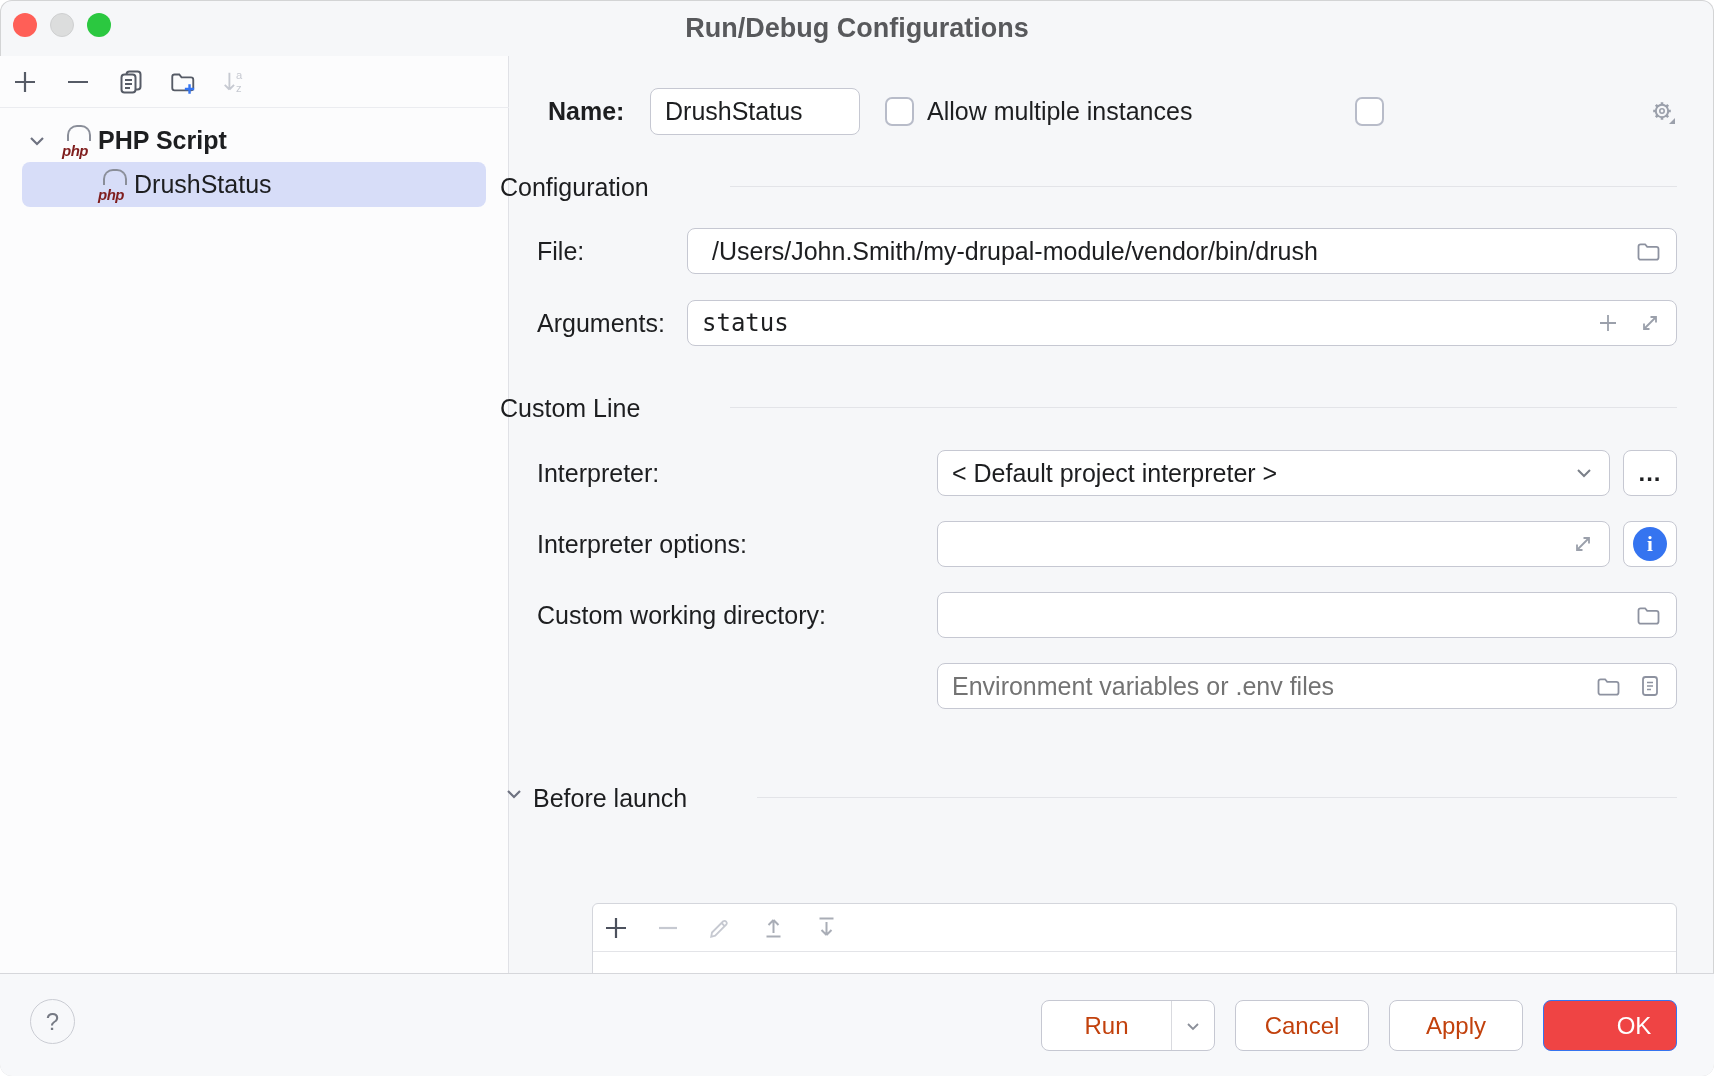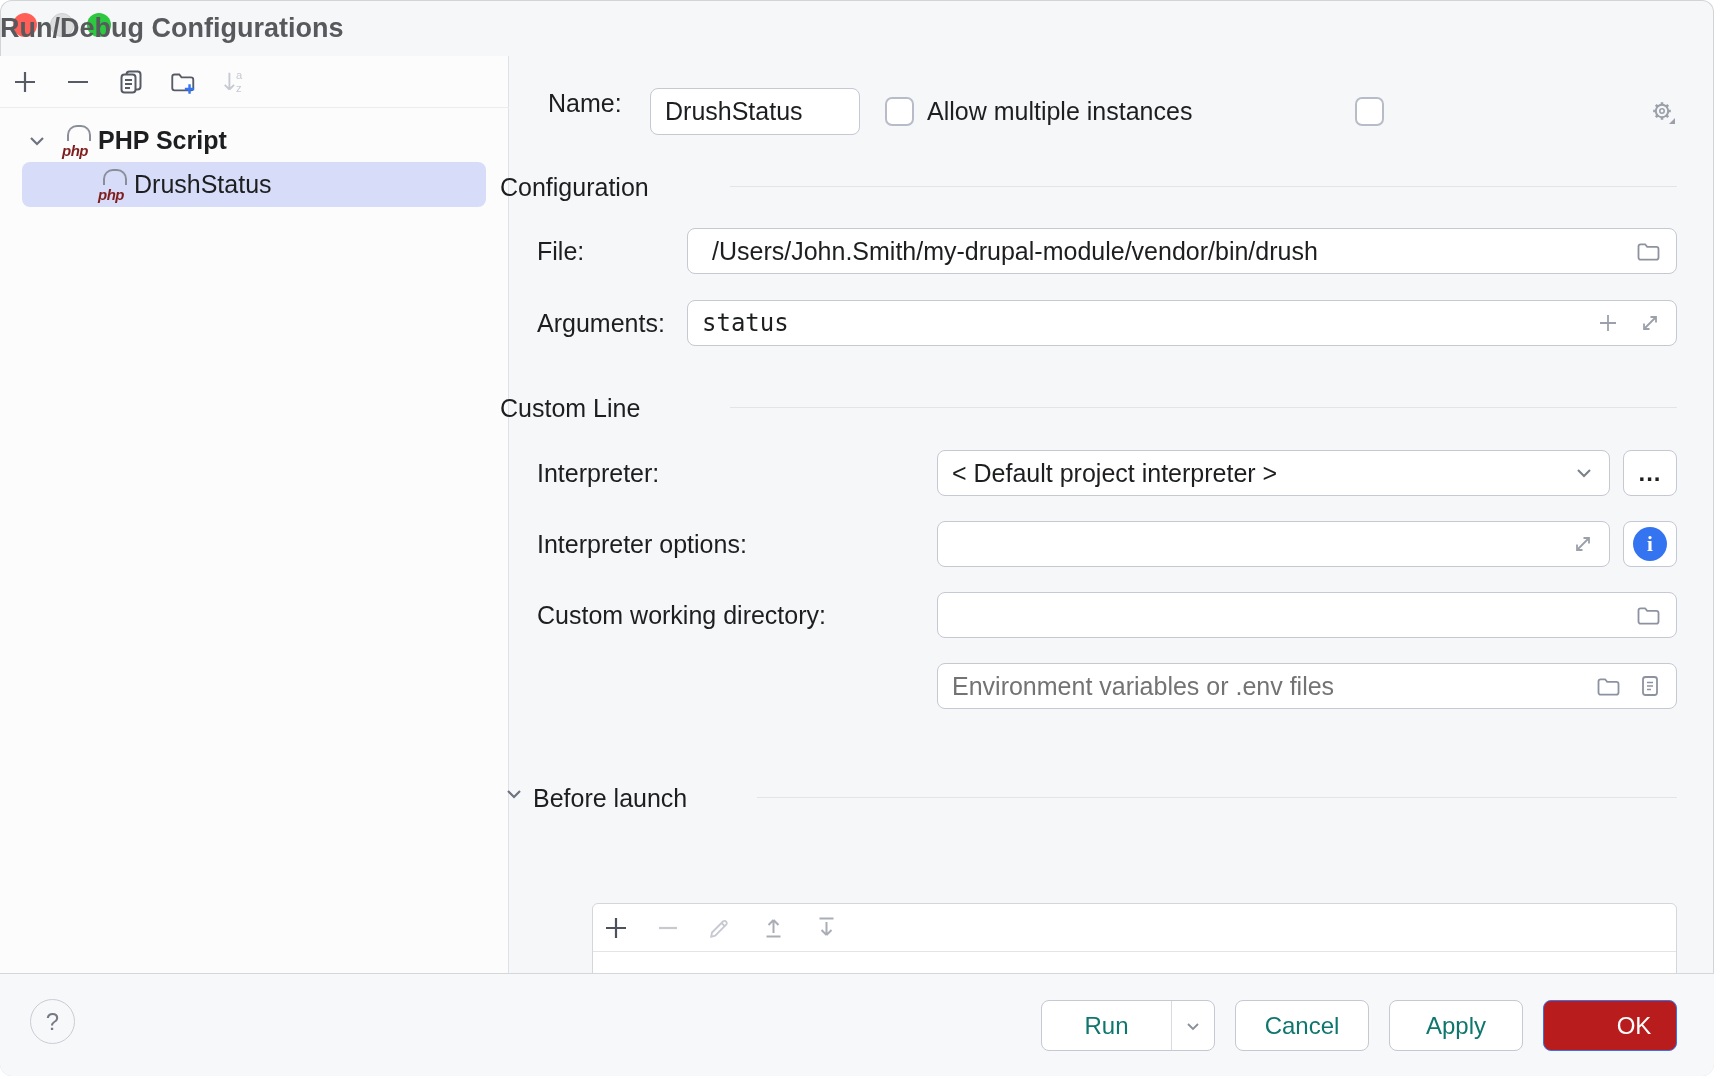--- a/index.html
+++ b/index.html
@@ -2,21 +2,21 @@
 <html><head>
 <meta charset="utf-8">
 <style>
   html,body{margin:0;padding:0;background:#ffffff;}
   body{width:1714px;height:1076px;position:relative;font-family:"Liberation Sans","DejaVu Sans",sans-serif;color:#1d1e20;-webkit-font-smoothing:antialiased;}
   .abs{position:absolute;}
   #window{position:absolute;left:0;top:0;width:1714px;height:1076px;background:#f6f7f9;border-radius:12px;box-shadow:0 0 0 1px rgba(0,0,0,.14) inset;overflow:hidden;}
 
   
   #titlebar{left:0;top:0;width:100%;height:56px;}
-  .title{left:0;top:0;width:100%;height:56px;line-height:56px;text-align:left;font-size:27px;font-weight:bold;color:#58595c;}
+  .title{left:0;top:0;width:100%;height:56px;line-height:56px;text-align:center;font-size:27px;font-weight:bold;color:#58595c;}
   .light{width:24px;height:24px;border-radius:50%;top:13px;}
 
   
   #sidebar{left:0;top:56px;width:509px;height:917px;background:#fcfcfd;border-right:1px solid #e0e1e6;box-sizing:border-box;}
   #side-toolbar{left:0;top:0;width:509px;height:51px;border-bottom:1px solid #ebecf0;}
   .tbi{top:12px;width:28px;height:28px;display:flex;align-items:center;justify-content:center;}
   .treerow{height:45px;display:flex;align-items:center;font-size:25px;}
   #row-selected{left:22px;top:106px;width:464px;height:45px;background:#d7ddf8;border-radius:8px;}
   .phpicon{width:32px;height:32px;position:relative;flex:none;}
   .phpicon .arch{position:absolute;left:5px;top:0px;width:20px;height:14px;border:2.2px solid #8a8e99;border-bottom:none;border-radius:10px 10px 0 0;}
@@ -29,22 +29,22 @@
   .hairline{height:1px;background:#e3e4e8;}
   .field{background:#fff;border:1px solid #c6c8d2;border-radius:8px;box-sizing:border-box;display:flex;align-items:center;padding:0 14px;font-size:25px;}
   .field .grow{flex:1;overflow:hidden;white-space:nowrap;}
   .ph{color:#737373;}
   .mono{font-family:"DejaVu Sans Mono","Liberation Mono",monospace;font-size:24px;}
   .cb{width:29px;height:29px;border:2px solid #b8bcc9;border-radius:7px;background:#fff;box-sizing:border-box;}
   .sqbtn{background:#fff;border:1px solid #c6c8d2;border-radius:8px;box-sizing:border-box;display:flex;align-items:center;justify-content:center;}
 
   
   #footer{left:0;top:973px;width:100%;height:103px;background:#f7f8fa;border-top:1px solid #d6d7db;box-sizing:border-box;}
-  .btn{top:26px;height:51px;border-radius:8px;background:#fff;border:1px solid #c6c8d2;box-sizing:border-box;font-size:24px;display:flex;align-items:center;justify-content:center;color:#0f766e;cursor:pointer;}
-  .btn.primary{background:#b91c1c;border-color:#3574F0;color:#fff;padding-left:48px;}
+  .btn{top:26px;height:51px;border-radius:8px;background:#fff;border:1px solid #c6c8d2;box-sizing:border-box;font-size:24px;display:flex;align-items:center;justify-content:center;color:#c2410c;cursor:pointer;}
+  .btn.primary{background:#ef4444;border-color:#3574F0;color:#fff;padding-left:48px;}
   #help{left:30px;top:25px;width:45px;height:45px;border:1.5px solid #caccd3;border-radius:50%;box-sizing:border-box;display:flex;align-items:center;justify-content:center;font-size:24px;color:#767a84;background:#fff0;}
 
   svg{display:block;}
 </style>
 </head>
 <body>
 
 <div id="window">
 
   <div class="abs" id="titlebar">
@@ -106,21 +106,21 @@
           <span class="phptxt">php</span>
         </span>
       <span style="margin-left:4px;">DrushStatus</span>
     </div>
 
     <div class="abs" id="edit-link">Edit configuration templates…</div>
   </div>
 
   <div class="abs" style="left:509px;top:56px;width:1205px;height:917px;">
 
-    <div class="abs lbl" style="left:39px;top:24px;height:47px;line-height:47px;">Name:</div>
+    <div class="abs lbl" style="left:39px;top:32px;height:47px;line-height:47px;font-weight:bold;">Name:</div>
     <input class="abs field" style="left: 141px; top: 32px; width: 210px; height: 47px; font-family: inherit; color: rgb(29, 30, 32);" value="DrushStatus">
     <div class="abs cb" style="left:376px;top:41px;"></div>
     <div class="abs lbl" style="left:418px;top:32px;height:47px;line-height:47px;">Allow multiple instances</div>
     <div class="abs cb" style="left:846px;top:41px;"></div>
     <div class="abs" style="left:1139px;top:41px;">
       <svg width="30" height="30" viewBox="0 0 30 30">
         <circle cx="14" cy="14" r="6.2" fill="none" stroke="#9ba0ab" stroke-width="2"></circle>
         <circle cx="14" cy="14" r="2.2" fill="none" stroke="#9ba0ab" stroke-width="1.6"></circle>
         <g stroke="#9ba0ab" stroke-width="2.6">
           <path d="M14 5.2v3M14 19.8v3M5.2 14h3M19.8 14h3M7.8 7.8l2.1 2.1M18.1 18.1l2.1 2.1M20.2 7.8l-2.1 2.1M9.9 18.1l-2.1 2.1"></path>

